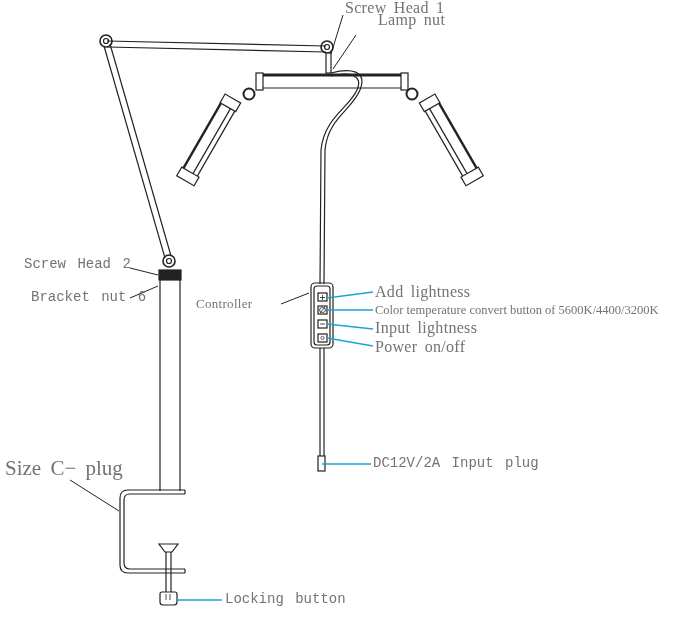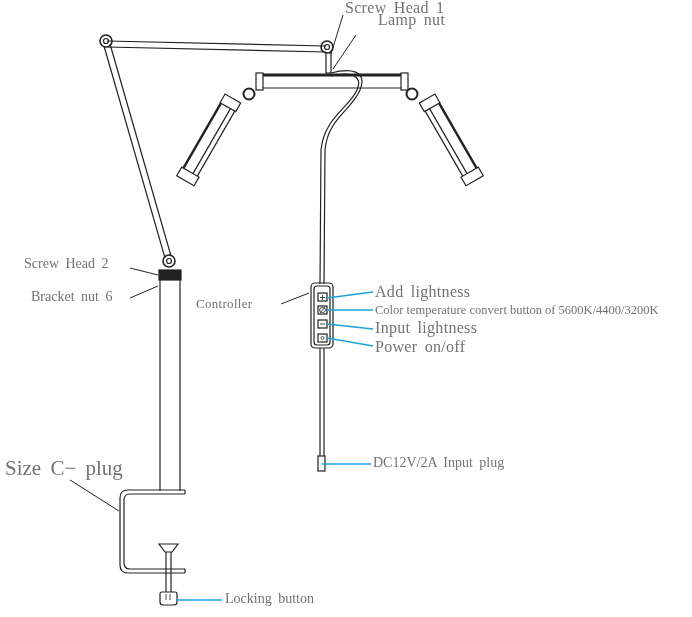--- a/index.html
+++ b/index.html
@@ -1,20 +1,20 @@
 <!DOCTYPE html>
 <html><head>
 <meta charset="utf-8">
 <style>
   html, body { margin:0; padding:0; background:#ffffff; }
   body { width:692px; height:617px; position:relative; overflow:hidden; font-family:"Liberation Serif", "DejaVu Serif", serif; color:#222; }
   svg { position:absolute; left:0; top:0; }
   .lbl { position:absolute; white-space:nowrap; color:#737373; line-height:1; }
   .lg { font-size:16px; letter-spacing:0.3px; word-spacing:3px; }
-  .md { font-size:14px; word-spacing:3px; }
+  .md { font-size:14px; word-spacing:3px;font-family:Liberation Mono, monospace; }
   .sm { font-size:12.5px; }
   .xl { font-size:21px; word-spacing:4px; }
 </style>
 </head>
 <body>
 
 <svg width="692" height="617" viewBox="0 0 692 617" fill="none" stroke="#222" stroke-width="1.2">
 
   <g>
     <line x1="107" y1="41" x2="326" y2="46"></line>

